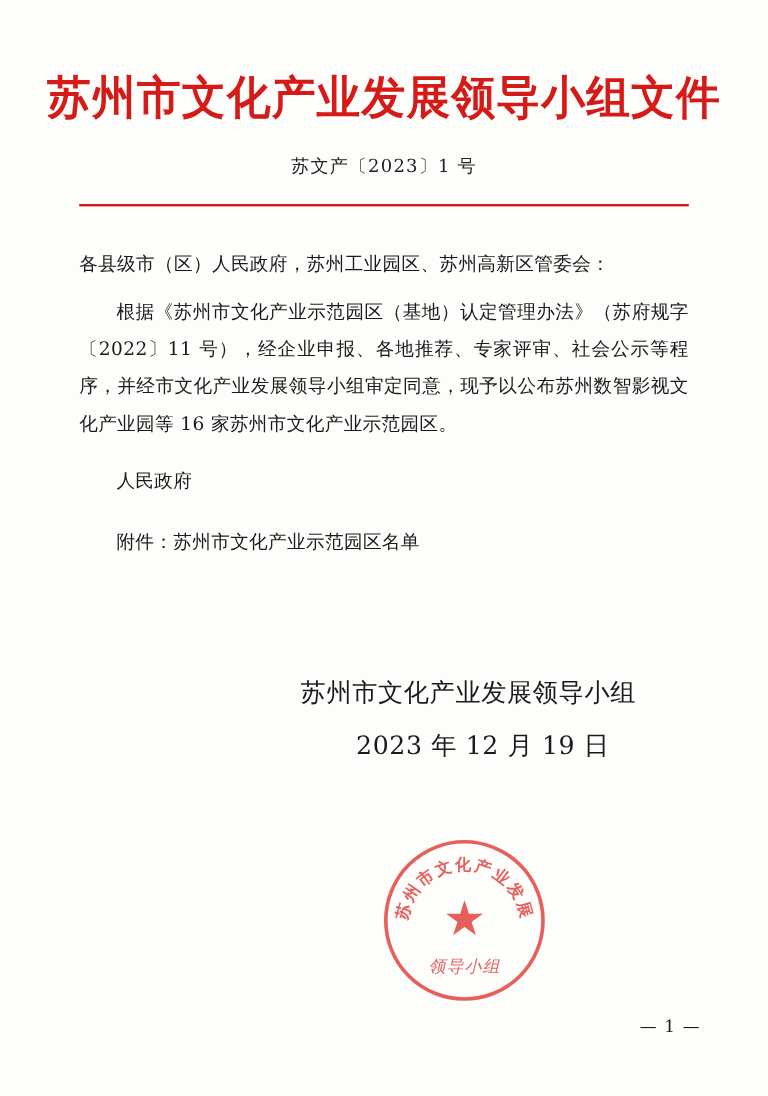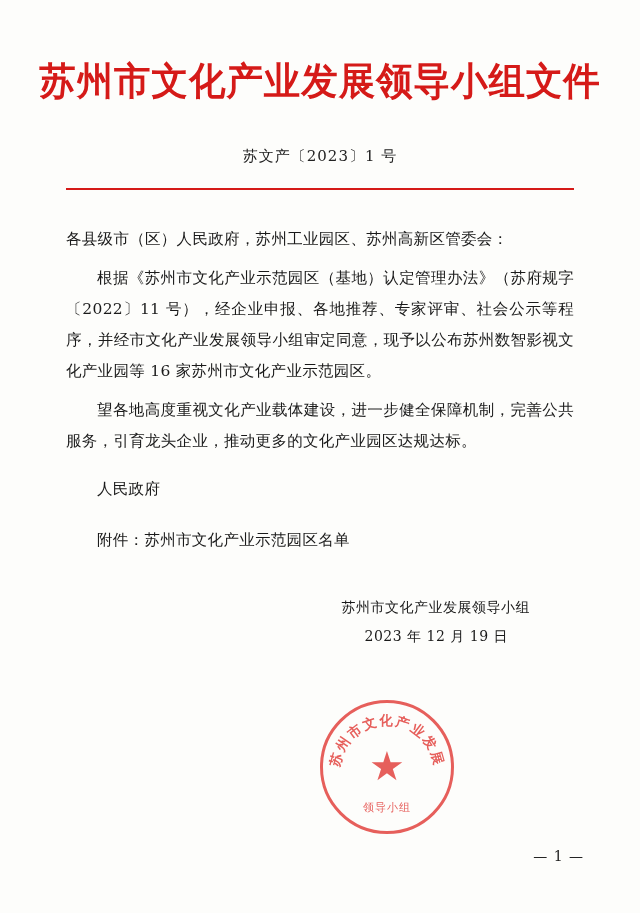--- a/index.html
+++ b/index.html
@@ -31,21 +31,21 @@
     color: #d51a18;
     font-family: "DejaVu Serif", serif;
     font-weight: bold;
     font-size: 38px;
     letter-spacing: 1px;
     line-height: 1.2;
     white-space: nowrap;
     transform: scaleX(0.96);
   }
   .doc-number {
-    margin-top: 43px;
+    margin-top: 25px;
     font-size: 15px;
     color: #222;
     letter-spacing: 1px;
   }
   .red-rule {
     margin: 22px auto 0 auto;
     width: 508px;
     height: 2px;
     background: #d51a18;
   }
@@ -88,24 +88,24 @@
   }
   .attachment {
     margin-top: 30px;
     text-indent: 2em;
     font-size: 15.5px;
     letter-spacing: 0.3px;
   }
 
   
   .signature {
-    margin-top: 42px;
+    margin-top: 92px;
     text-align: right;
     padding-right: 44px;
-    font-size: 14px;
+    font-size: 21px;
     line-height: 2.1;
     position: relative;
     letter-spacing: 0.5px;
   }
   .sig-date { padding-right: 22px; }
 
   
   .seal {
     position: absolute;
     left: 320px;
@@ -138,22 +138,23 @@
     font-weight: bold;
     letter-spacing: 2px;
   }
   .seal .seal-bottom {
     position: absolute;
     left: 0;
     bottom: 16px;
     width: 100%;
     text-align: center;
     color: #e0332f;
-    font-size: 11px;
-    letter-spacing: 1px;
+    font-size: 14px;
+    letter-spacing: 1px;
+    font-style: italic;
   }
 
   
   .public-note {
     position: absolute;
     left: 104px;
     top: 812px;
     font-size: 15px;
     letter-spacing: 0.5px;
   }
@@ -175,21 +176,20 @@
     <div class="doc-number">苏文产〔2023〕1 号</div>
     <div class="red-rule"></div>
   </div>
 
   <div class="content">
 
 
     <div class="recipient">各县级市（区）人民政府，苏州工业园区、苏州高新区管委会：</div>
 
     <p class="para">根据《苏州市文化产业示范园区（基地）认定管理办法》（苏府规字〔2022〕11 号），经企业申报、各地推荐、专家评审、社会公示等程序，并经市文化产业发展领导小组审定同意，现予以公布苏州数智影视文化产业园等 16 家苏州市文化产业示范园区。</p>
-    <p class="para tight">望各地高度重视文化产业载体建设，进一步健全保障机制，完善公共服务，引育龙头企业，推动更多的文化产业园区达规达标。</p>
 
     <div class="notice-line">人民政府</div>
 
     <div class="attachment">附件：苏州市文化产业示范园区名单</div>
 
     <div class="signature">
       <div>苏州市文化产业发展领导小组</div>
       <div class="sig-date">2023 年 12 月 19 日</div>
     </div>
   </div>

